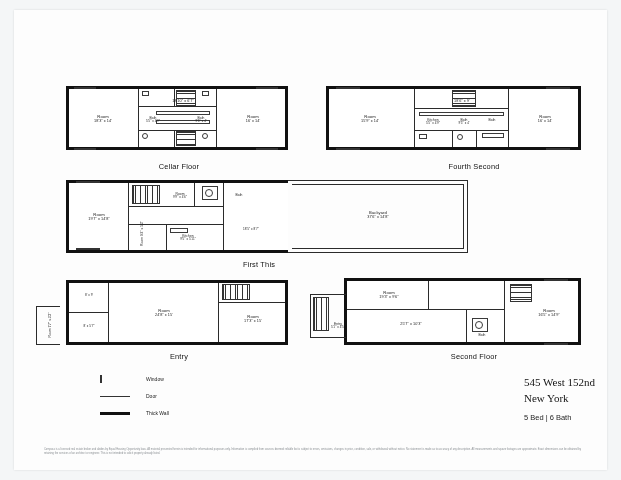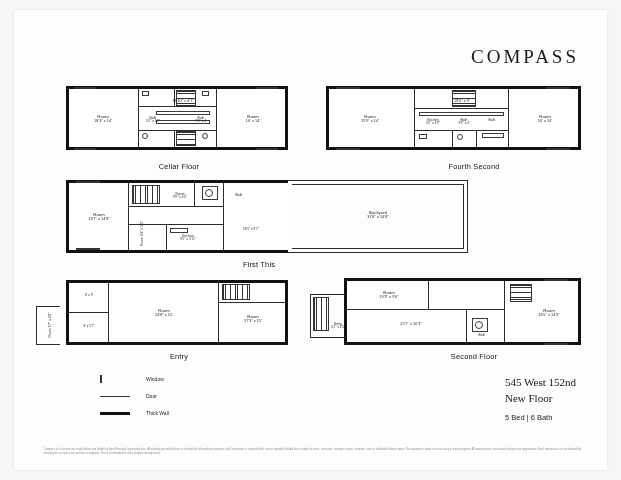--- a/index.html
+++ b/index.html
@@ -125,21 +125,21 @@
     width: 30px; height: 5px;
     background: repeating-linear-gradient(45deg, #333 0 0.8px, transparent 0.8px 2.6px);
     border: 0.6px solid #333;
     box-sizing: border-box;
   }
   .sym-door { width: 30px; height: 0; border-top: 0.8px solid #333; }
   .sym-wall { width: 30px; height: 3px; background: #111; }
   
   .addr {
     position: absolute;
-    right: 31px;
+    right: 12px;
     top: 366px;
     text-align: left;
     color: #141414;
   }
   .addr .a1 { font-size: 11px; font-family: "Liberation Serif", serif; }
   .addr .a2 { font-size: 11px; font-family: "Liberation Serif", serif; margin-top: 4px; }
   .addr .a3 { font-size: 7.5px; margin-top: 9px; color: #1f1f1f; }
   
   .disclaimer {
     position: absolute;
@@ -151,21 +151,20 @@
     color: #8a8f93;
     text-align: justify;
   }
 </style>
 </head>
 <body>
 
 <div class="page">
   <div class="sheet">
 
-    <div class="brand">COMPASS</div>
 
     <div class="plan" style="left:52px; top:76px; width:222px; height:64px;">
       <div class="room-fill" style="left:0; top:0; width:222px; height:64px;"></div>
 
       <div class="wall" style="left:0; top:0; width:222px; height:3px;"></div>
       <div class="wall" style="left:0; top:61px; width:222px; height:3px;"></div>
       <div class="wall" style="left:0; top:0; width:3px; height:64px;"></div>
       <div class="wall" style="left:219px; top:0; width:3px; height:64px;"></div>
 
       <div class="hatchwin" style="left:8px; top:0.5px; width:22px; height:2.5px;"></div>
@@ -412,20 +411,20 @@
       <div class="legend-row" style="left:0; top:34px;">
         <span class="legend-sym">
             <span class="sym-wall" style="position:absolute; top:2px;"></span>
           </span>
         <span>Thick Wall</span>
       </div>
     </div>
 
     <div class="addr">
       <div class="a1">545 West 152nd</div>
-      <div class="a2">New Floor</div>
+      <div class="a2">New York</div>
       <div class="a3">5 Bed | 6 Bath</div>
     </div>
 
     <div class="disclaimer">Compass is a licensed real estate broker and abides by Equal Housing Opportunity laws. All material presented herein is intended for informational purposes only. Information is compiled from sources deemed reliable but is subject to errors, omissions, changes in price, condition, sale, or withdrawal without notice. No statement is made as to accuracy of any description. All measurements and square footages are approximate. Exact dimensions can be obtained by retaining the services of an architect or engineer. This is not intended to solicit property already listed.</div>
 
   </div>
 </div>
 
 </body></html>

